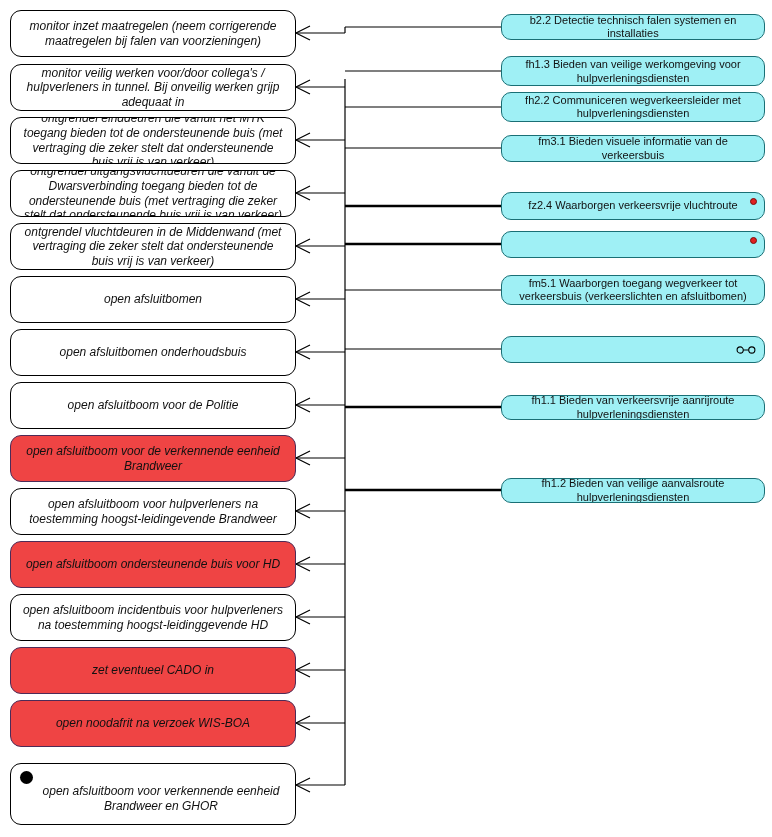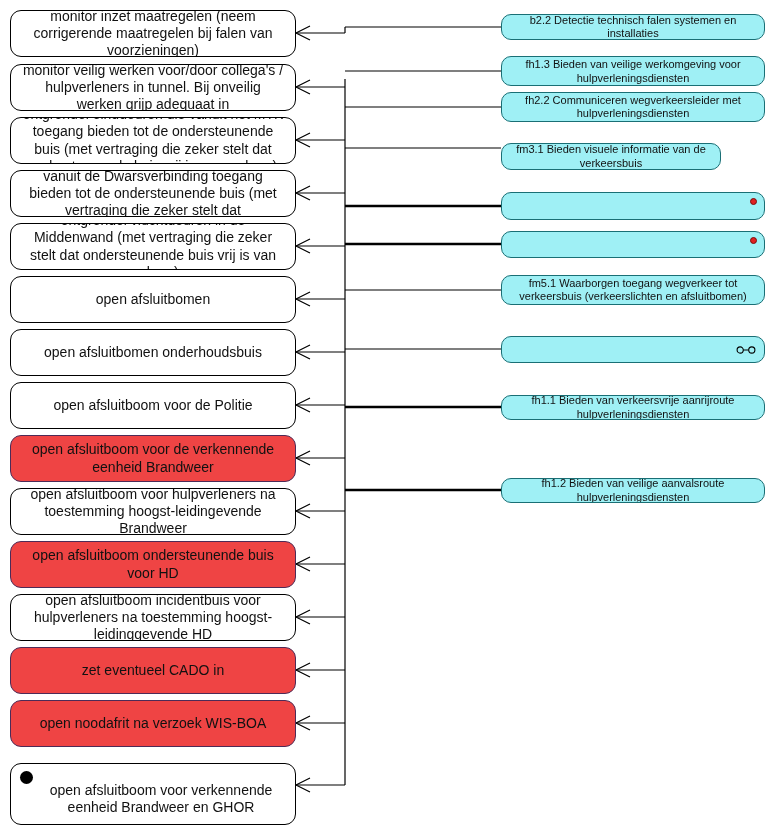--- a/index.html
+++ b/index.html
@@ -41,22 +41,23 @@
   .node .label {
     display: block;
     padding: 0 10px;
     width: 100%;
     box-sizing: border-box;
   }
   
   .col-left {
     left: 10px;
     width: 286px;
-    font-size: 14px;
+    font-size: 12px;
     color: #111111;
+    font-style: italic;
   }
   .col-left.white  { background: #ffffff; }
   .col-left.purple { background: #ef4444; border-color: #4d2b57; }
 
   
   .col-right {
     width: 264px;
     left: 501px;
     font-size: 11px;
     color: #111111;
@@ -196,24 +197,25 @@
   <div id="right-col">
       <div class="node col-right" style="left: 501px; top: 14px; width: 264px; height: 26px;">
         <span class="label">b2.2 Detectie technisch falen systemen en installaties</span>
       </div>
       <div class="node col-right" style="left: 501px; top: 56px; width: 264px; height: 30px; align-items: flex-end;">
         <span class="label">fh1.3 Bieden van veilige werkomgeving voor hulpverleningsdiensten</span>
       </div>
       <div class="node col-right" style="left: 501px; top: 92px; width: 264px; height: 30px;">
         <span class="label">fh2.2 Communiceren wegverkeersleider met hulpverleningsdiensten</span>
       </div>
-      <div class="node col-right" style="left: 501px; top: 143px; width: 220px; height: 27px;">
+      <div class="node col-right" style="left: 501px; top: 135px; width: 264px; height: 27px;">
         <span class="label">fm3.1 Bieden visuele informatie van de verkeersbuis</span>
       </div>
       <div class="node col-right" style="left: 501px; top: 192px; width: 264px; height: 28px;">
+        <span class="label">fz2.4 Waarborgen verkeersvrije vluchtroute</span>
         <span class="dot-red"></span>
       </div>
       <div class="node col-right" style="left: 501px; top: 231px; width: 264px; height: 27px;">
         <span class="dot-red"></span>
       </div>
       <div class="node col-right" style="left: 501px; top: 275px; width: 264px; height: 30px;">
         <span class="label">fm5.1 Waarborgen toegang wegverkeer tot verkeersbuis (verkeerslichten en afsluitbomen)</span>
       </div>
       <div class="node col-right" style="left: 501px; top: 336px; width: 264px; height: 27px;">
         <svg class="chain-icon" viewBox="0 0 20 9">

